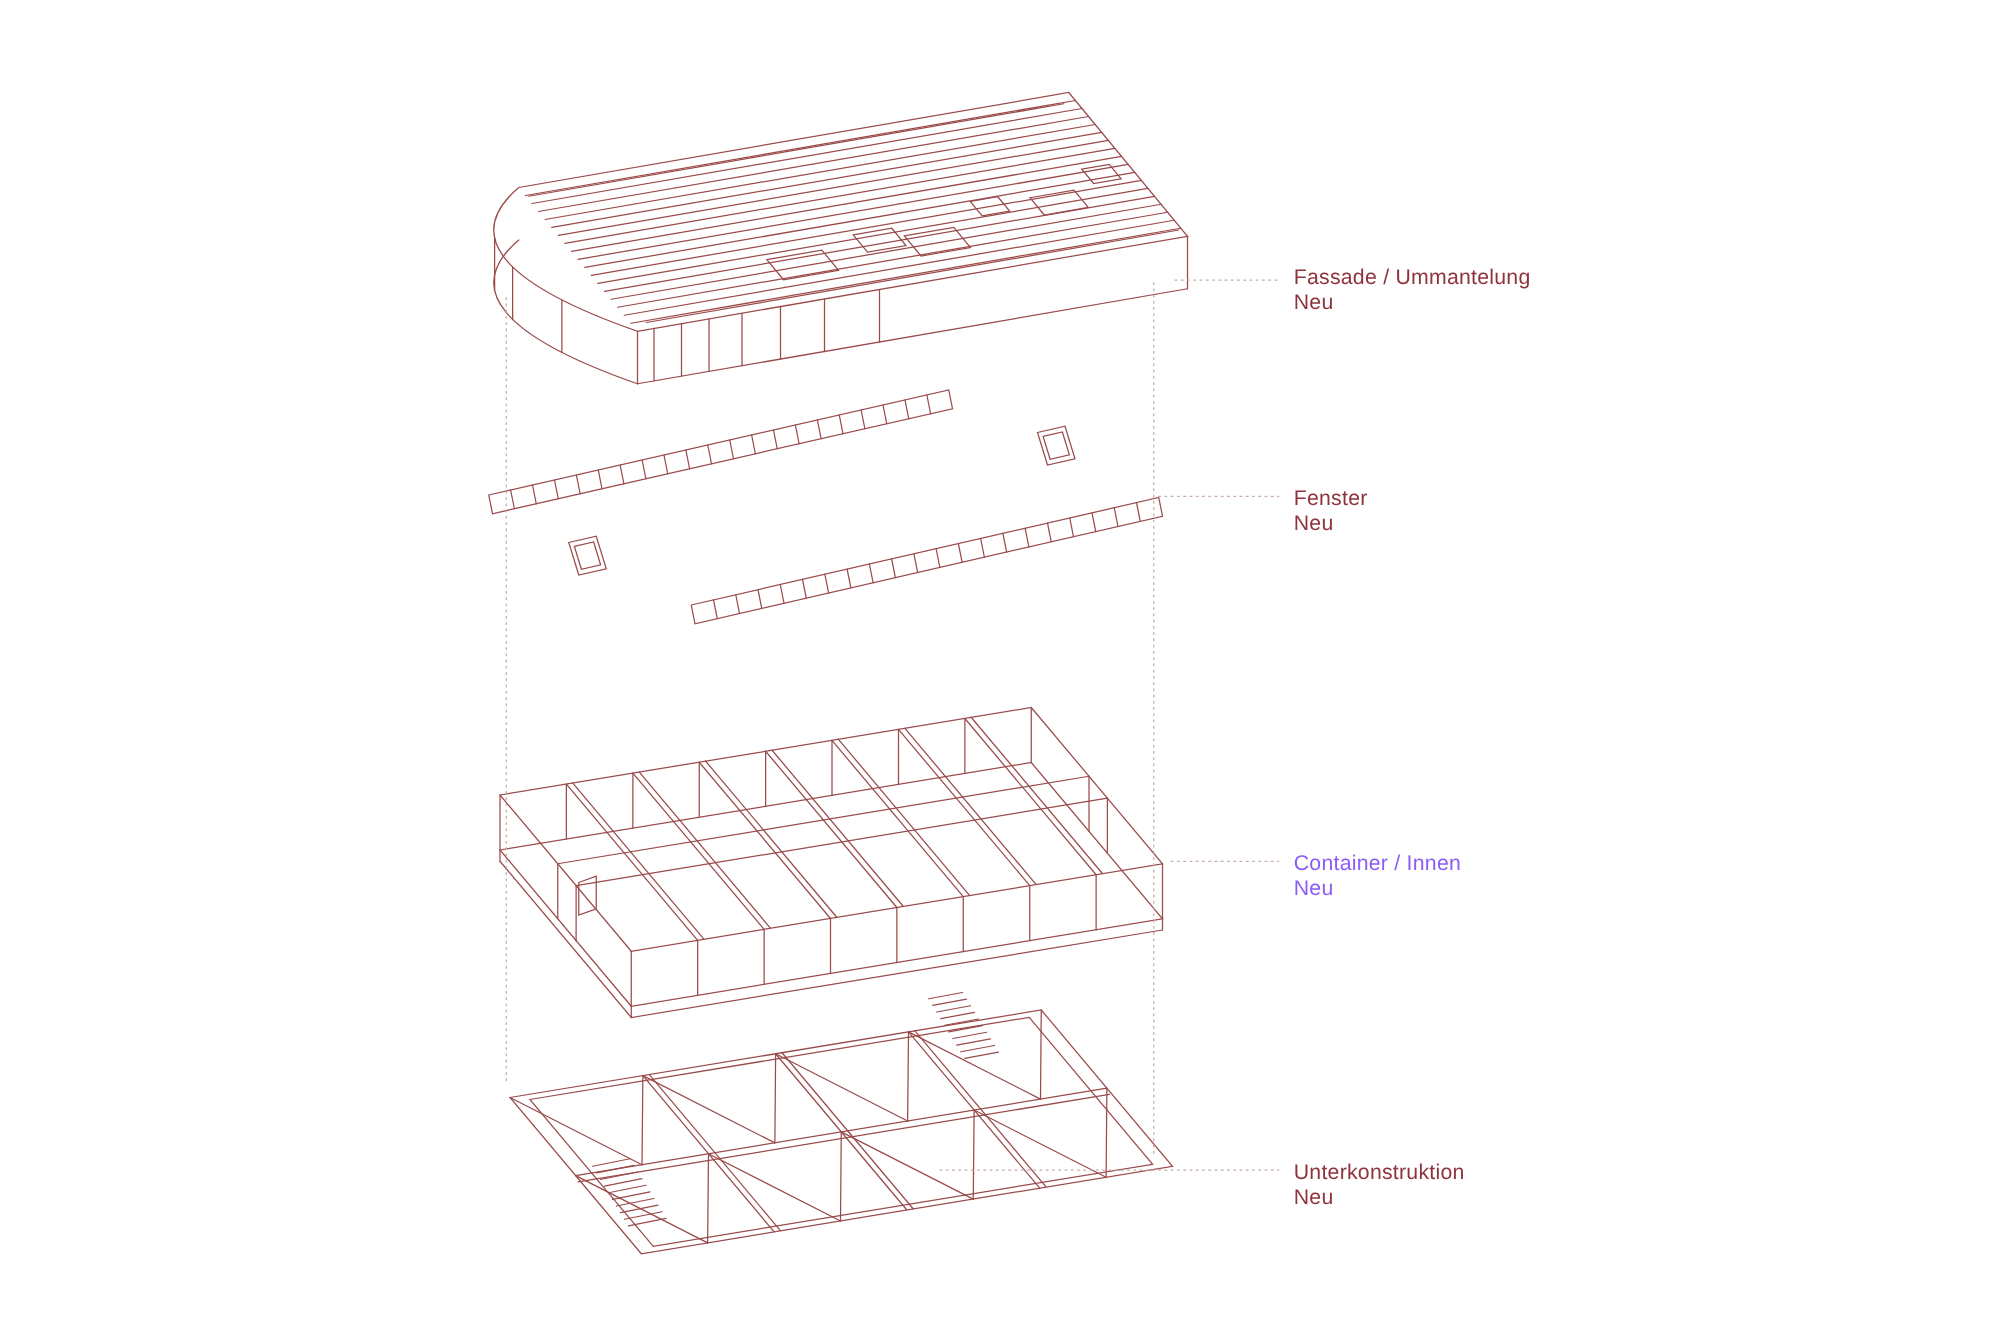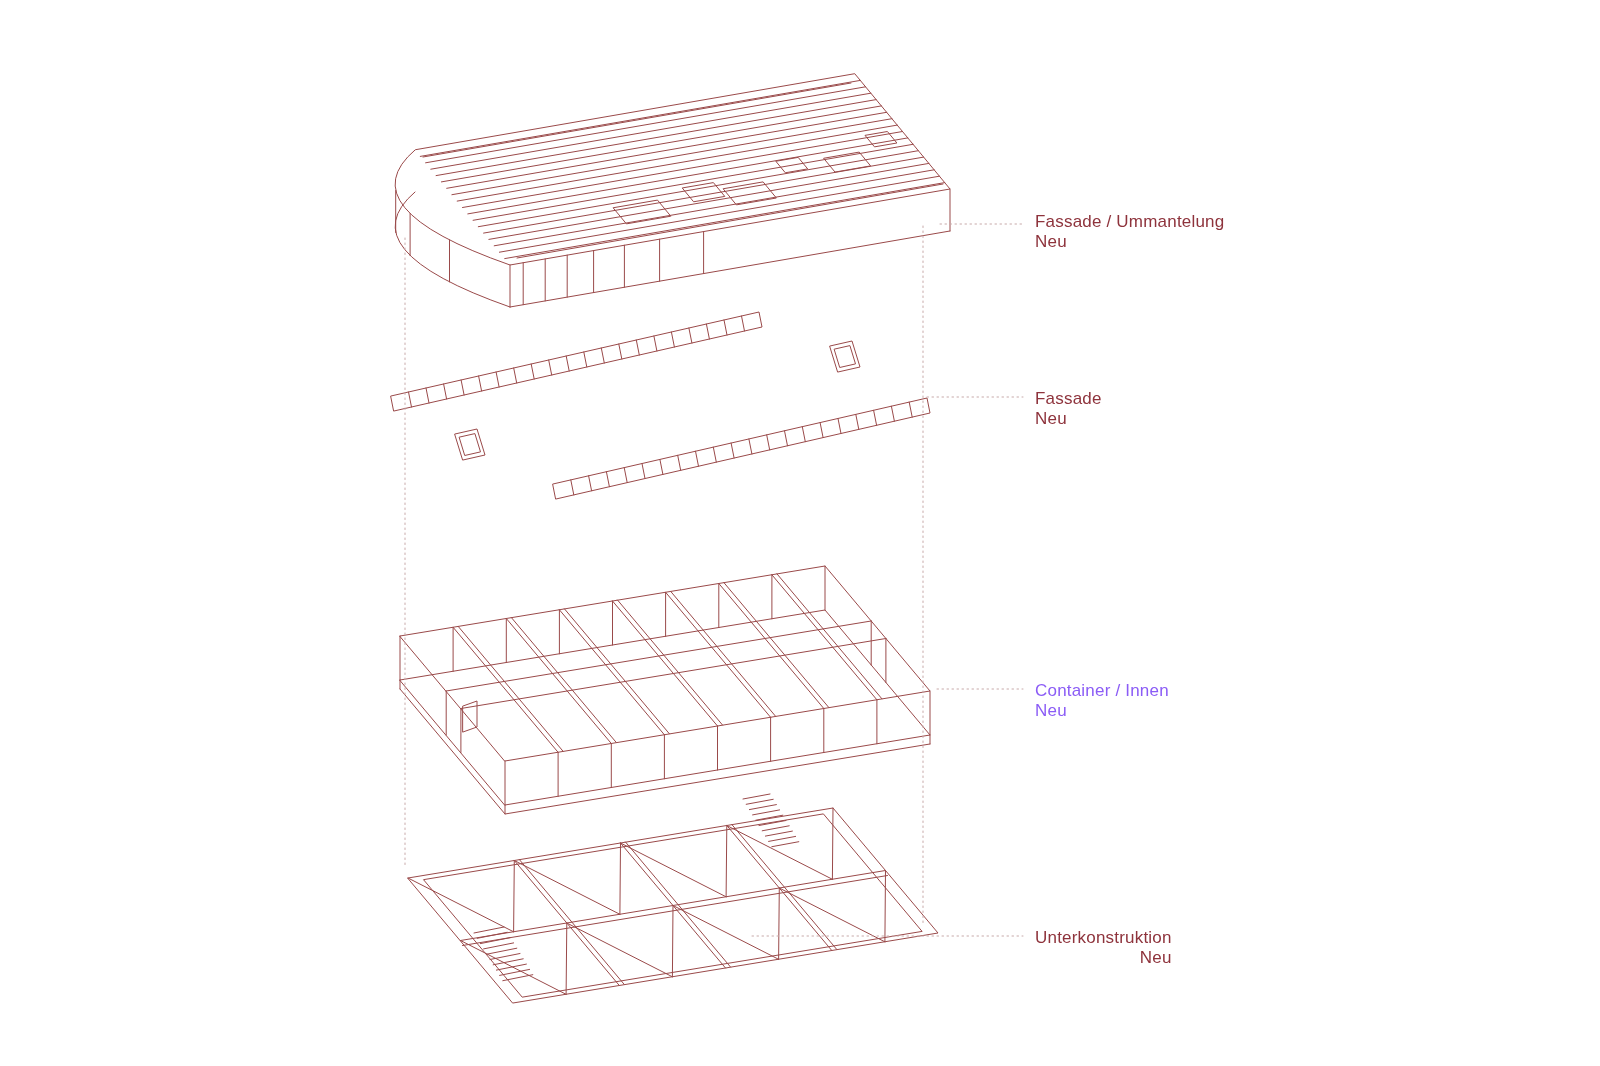--- a/index.html
+++ b/index.html
@@ -222,27 +222,27 @@
         <line x1="737.0" y1="936.0" x2="1008.0" y2="936.0"></line>
       </g>
     </svg>
 
   <div class="layer-label" style="top: 212px; color: rgb(142, 51, 60);">
     <span>Fassade / Ummantelung</span>
     <span>Neu</span>
   </div>
 
   <div class="layer-label" style="top: 389px; color: rgb(142, 51, 60);">
-    <span>Fassade</span>
+    <span>Fenster</span>
     <span>Neu</span>
   </div>
 
   <div class="layer-label" style="top: 681px; color: #8b5cf6;">
     <span>Container / Innen</span>
     <span>Neu</span>
   </div>
 
-  <div class="layer-label" style="top: 928px; color: rgb(142, 51, 60); text-align: right;">
+  <div class="layer-label" style="top: 928px; color: rgb(142, 51, 60);">
     <span>Unterkonstruktion</span>
     <span>Neu</span>
   </div>
 
 </div>
 
 </body></html>

